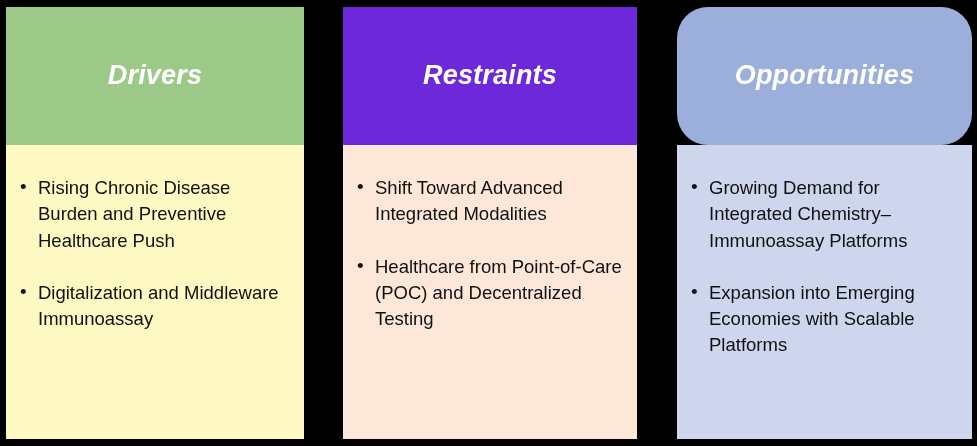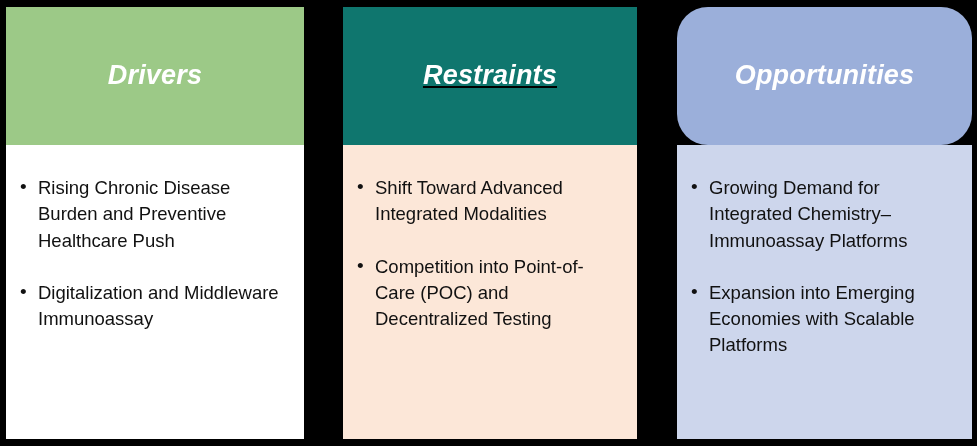--- a/index.html
+++ b/index.html
@@ -72,23 +72,23 @@
     position: absolute;
     left: 4px;
     top: -1px;
     font-size: 19px;
     line-height: 1.42;
     color: #111111;
   }
 
   
   .col-drivers .col-header { background: #9CC987; }
-  .col-drivers .col-body   { background: #ffffff; }
+  .col-drivers .col-body   { background: #fef9c3; }
   
-  .col-restraints .col-header { background: #0f766e; text-decoration: underline; }
+  .col-restraints .col-header { background: #6d28d9; }
   .col-restraints .col-body   { background: #FCE7D8; }
   
   .col-opportunities .col-header { background: #9BAFDA; border-radius: 31px; }
   .col-opportunities .col-body   { background: #CDD6EC; }
 </style>
 </head>
 <body>
 
 <div class="board">
 
@@ -104,21 +104,21 @@
     </div>
   </div>
 
   <div class="column col-restraints">
     <div class="col-header">
       <div class="col-header-text">Restraints</div>
     </div>
     <div class="col-body">
       <ul class="bullet-list">
         <li class="bullet-item">Shift Toward Advanced Integrated Modalities</li>
-        <li class="bullet-item">Competition into Point-of-Care (POC) and Decentralized Testing</li>
+        <li class="bullet-item">Healthcare from Point-of-Care (POC) and Decentralized Testing</li>
       </ul>
     </div>
   </div>
 
   <div class="column col-opportunities">
     <div class="col-header">
       <div class="col-header-text">Opportunities</div>
     </div>
     <div class="col-body">
       <ul class="bullet-list">

